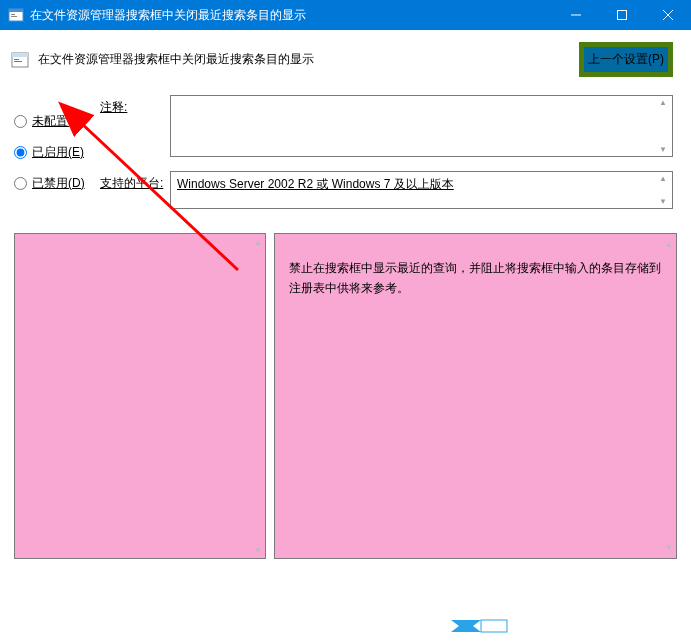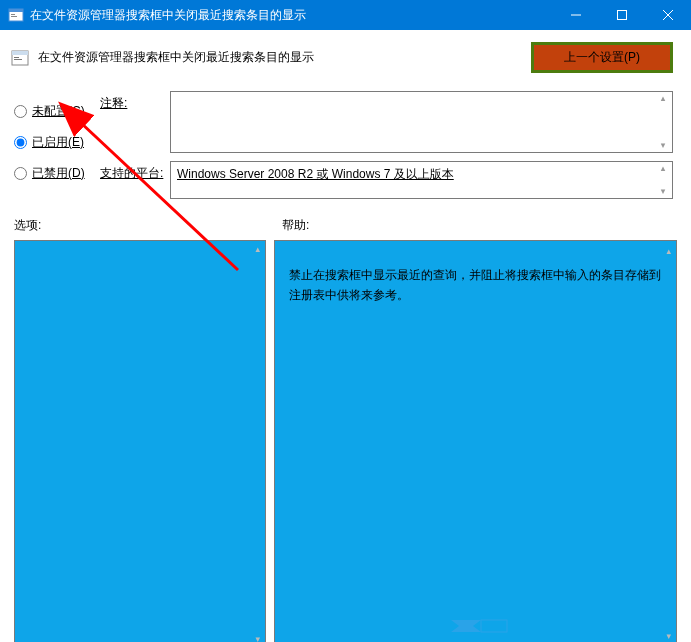--- a/index.html
+++ b/index.html
@@ -11,42 +11,42 @@
 .titlebar-controls { display: flex; }
 .tb-btn { width: 46px; height: 30px; display: flex; align-items: center; justify-content: center; color: #fff; }
 .tb-btn svg { width: 10px; height: 10px; }
 
 .content { padding: 12px 10px; }
 
 .header-row { display: flex; align-items: center; margin-bottom: 18px; }
 .header-icon { width: 20px; height: 20px; margin-right: 8px; display: inline-flex; align-items: center; justify-content: center; }
 .header-title { flex: 1; font-size: 12px; }
 .nav-buttons { display: flex; gap: 10px; margin-right: 8px; }
-.nav-btn { border: 3px solid #4d7c0f; background: #c2410c; padding: 4px 30px; font-size: 12px; font-family: inherit; cursor: pointer; }
+.nav-btn { border: 5px solid #4d7c0f; background: #0369a1; padding: 4px 4px; font-size: 12px; font-family: inherit; cursor: pointer; }
 
 .config-row { display: flex; align-items: center; margin-bottom: 10px; text-decoration: underline; }
 .radio-col { width: 90px; padding-left: 4px; }
 .radio-item { display: flex; align-items: center; margin-bottom: 14px; cursor: pointer; }
 .radio-item input[type="radio"] { margin-right: 5px; cursor: pointer; }
 .radio-label u { text-decoration: underline; }
 
 .fields-col { flex: 1; padding-right: 8px; }
-.field-row { display: flex; align-items: flex-start; margin-bottom: 8px; }
+.field-row { display: flex; align-items: flex-start; margin-bottom: 14px; }
 .field-label { width: 70px; padding-top: 4px; }
 .field-box { flex: 1; border: 1px solid #7a7a7a; background: #fff; min-height: 62px; padding: 4px 6px; position: relative; font-size: 12px; }
 .field-box.small { min-height: 38px; }
 .scroll-hint { position: absolute; right: 2px; top: 2px; bottom: 2px; width: 14px; display: flex; flex-direction: column; justify-content: space-between; }
 .scroll-hint span { color: #999; font-size: 9px; text-align: center; line-height: 1; }
 
 .section-labels { display: flex; padding: 0 8px 6px 4px; }
 .section-labels .opt-lbl { width: 256px; }
 .section-labels .help-lbl { flex: 1; padding-left: 12px; }
 
 .panels { display: flex; gap: 8px; padding: 0 4px; }
-.panel { border: 1px solid #7a7a7a; background: #0ea5e9; height: 408px; padding: 10px; overflow: hidden; position: relative; }
+.panel { border: 1px solid #7a7a7a; background: #f9a8d4; height: 326px; padding: 10px; overflow: hidden; position: relative; }
 .panel.left { width: 252px; }
 .panel.right { flex: 1; padding: 24px 14px 10px 14px; line-height: 1.7; }
 .panel.right p { margin-bottom: 14px; }
 .scroll-hint-panel { position: absolute; right: 3px; top: 3px; bottom: 3px; width: 14px; }
 .scroll-hint-panel::before { content: "▴"; position: absolute; top: 0; right: 2px; color: #bbb; font-size: 9px; }
 .scroll-hint-panel::after { content: "▾"; position: absolute; bottom: 0; right: 2px; color: #bbb; font-size: 9px; }
 .arrow-svg { position: absolute; top: 100px; left: 58px; width: 200px; height: 180px; }
 
 .watermark { position: absolute; right: 180px; bottom: 4px; width: 60px; height: 24px; }
 </style>
@@ -122,34 +122,30 @@
           <span></span>
           <div class="scroll-hint">
               <span>▴</span>
               <span>▾</span>
             </div>
         </div>
       </div>
       <div class="field-row">
         <div class="field-label">支持的平台:</div>
         <div class="field-box small">
-          <span>Windows Server 2008 R2 或 Windows 7 及以上版本</span>
+          <span>Windows Server 2002 R2 或 Windows 7 及以上版本</span>
           <div class="scroll-hint">
               <span>▴</span>
               <span>▾</span>
             </div>
         </div>
       </div>
     </div>
   </div>
 
-  <div class="section-labels">
-    <div class="opt-lbl">选项:</div>
-    <div class="help-lbl">帮助:</div>
-  </div>
 
   <div class="panels">
     <div class="panel left">
       <div class="scroll-hint-panel"></div>
     </div>
     <div class="panel right">
       <p>禁止在搜索框中显示最近的查询，并阻止将搜索框中输入的条目存储到注册表中供将来参考。</p>
       <div class="scroll-hint-panel"></div>
     </div>
   </div>

